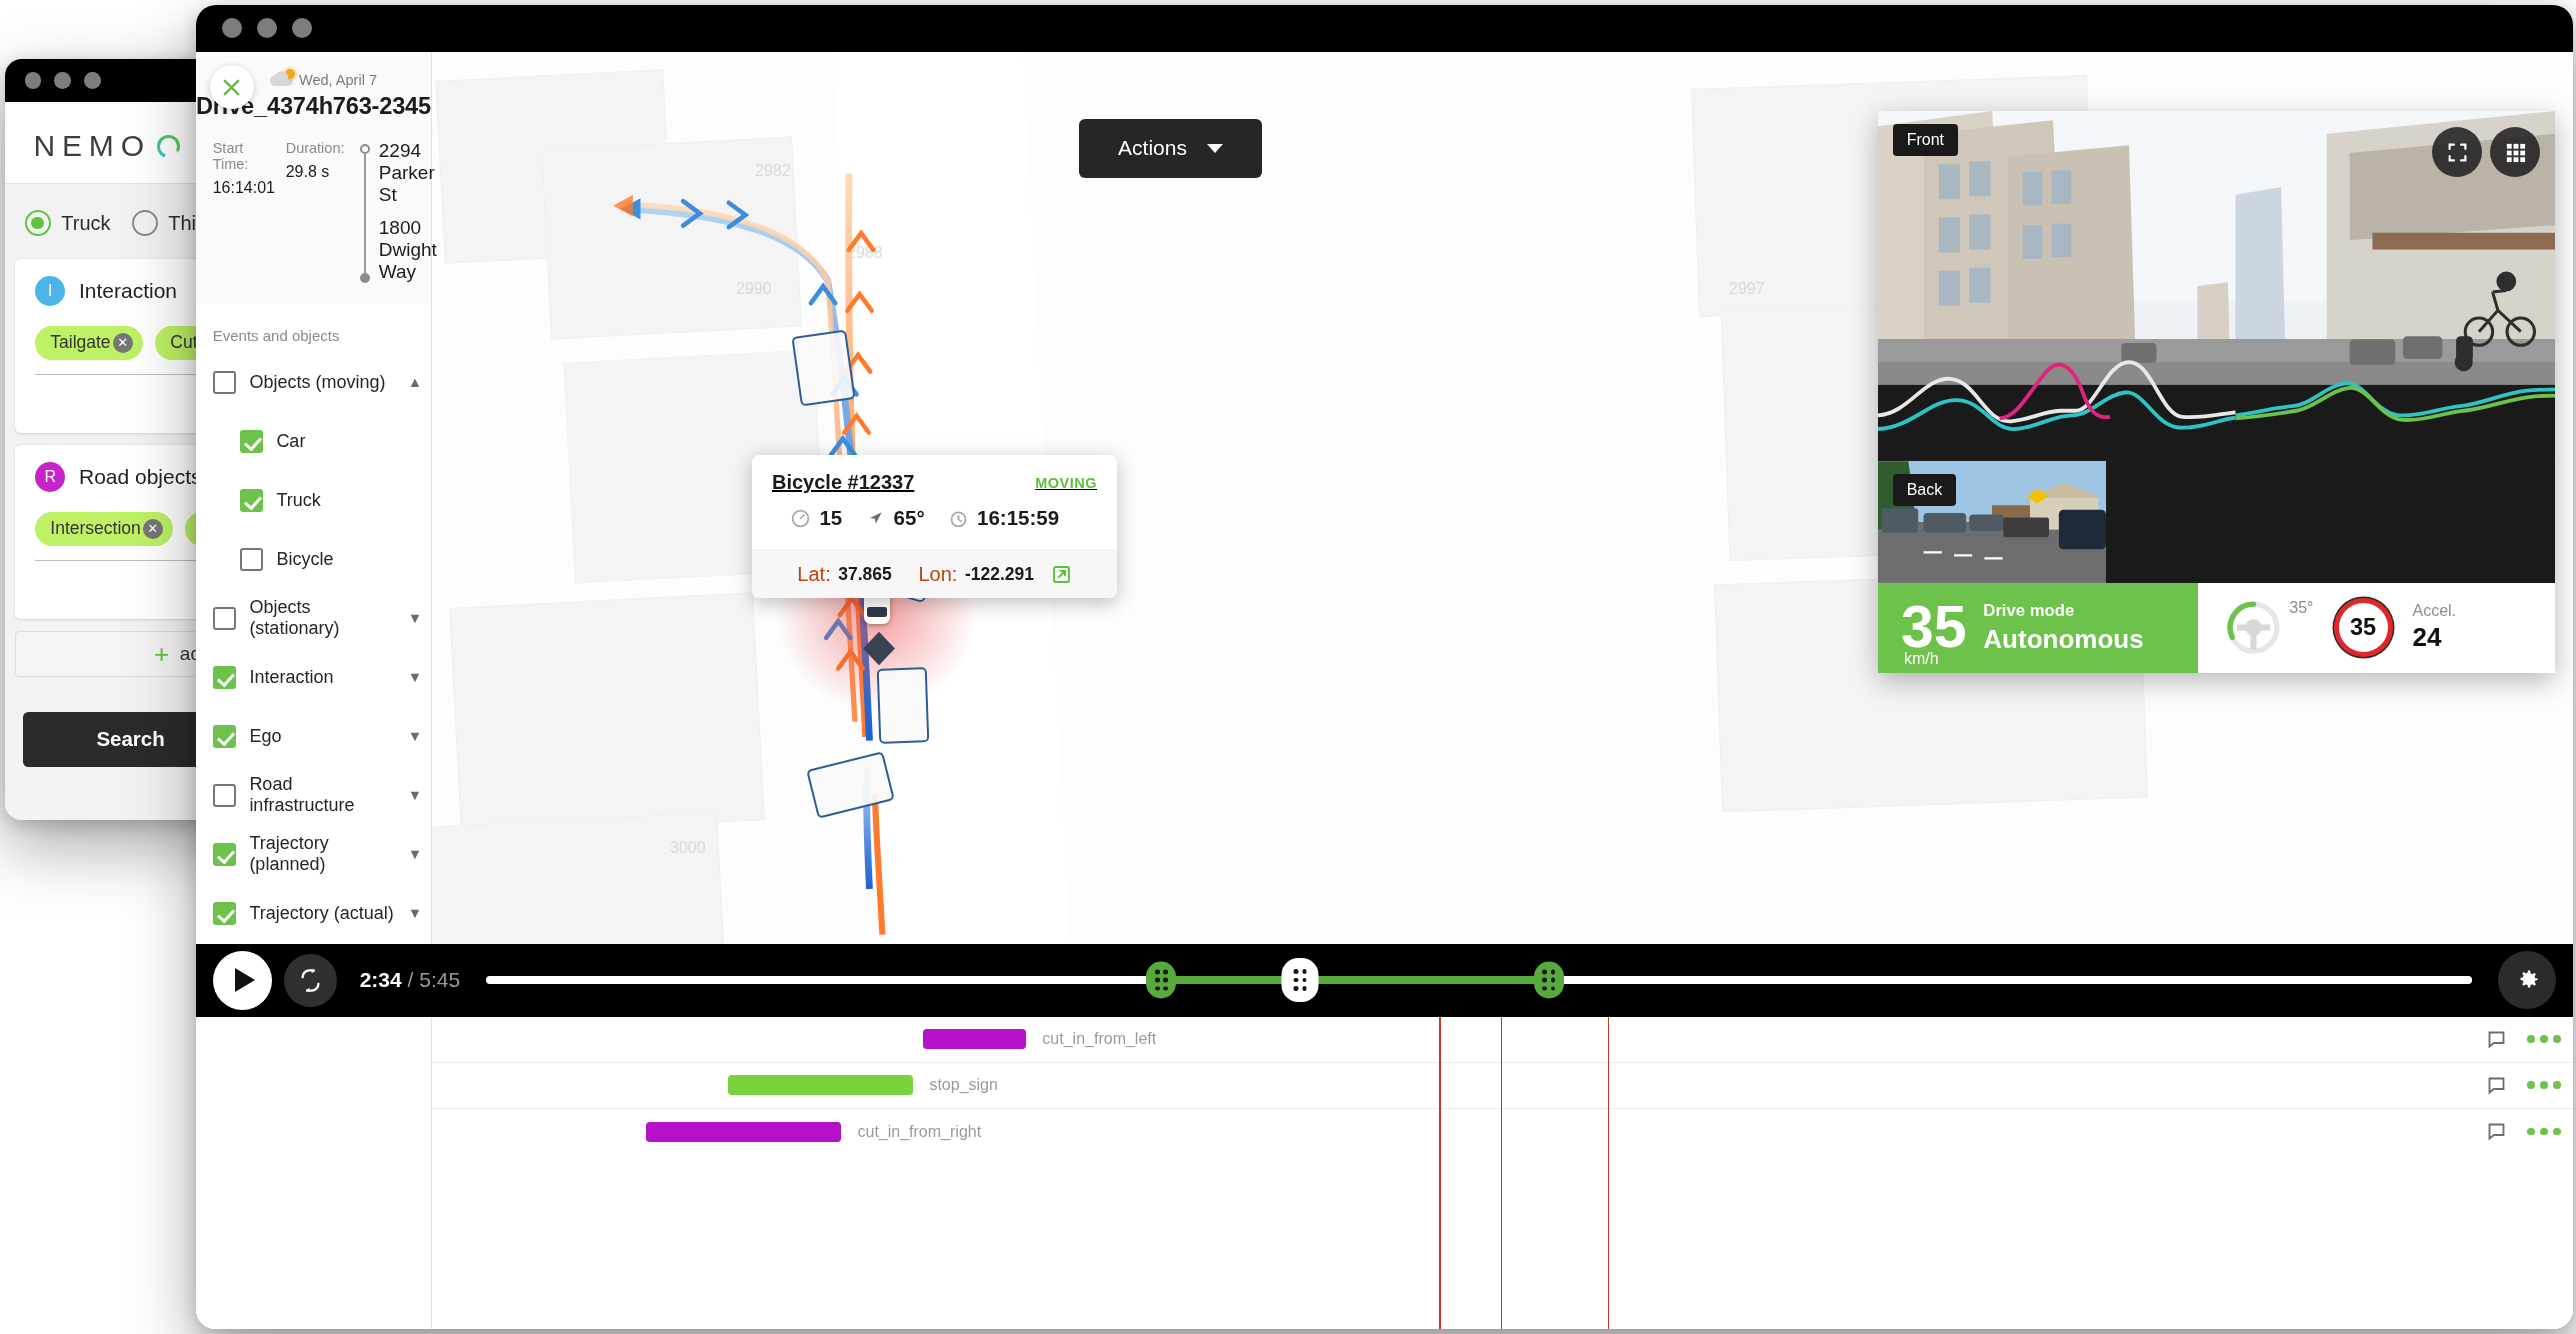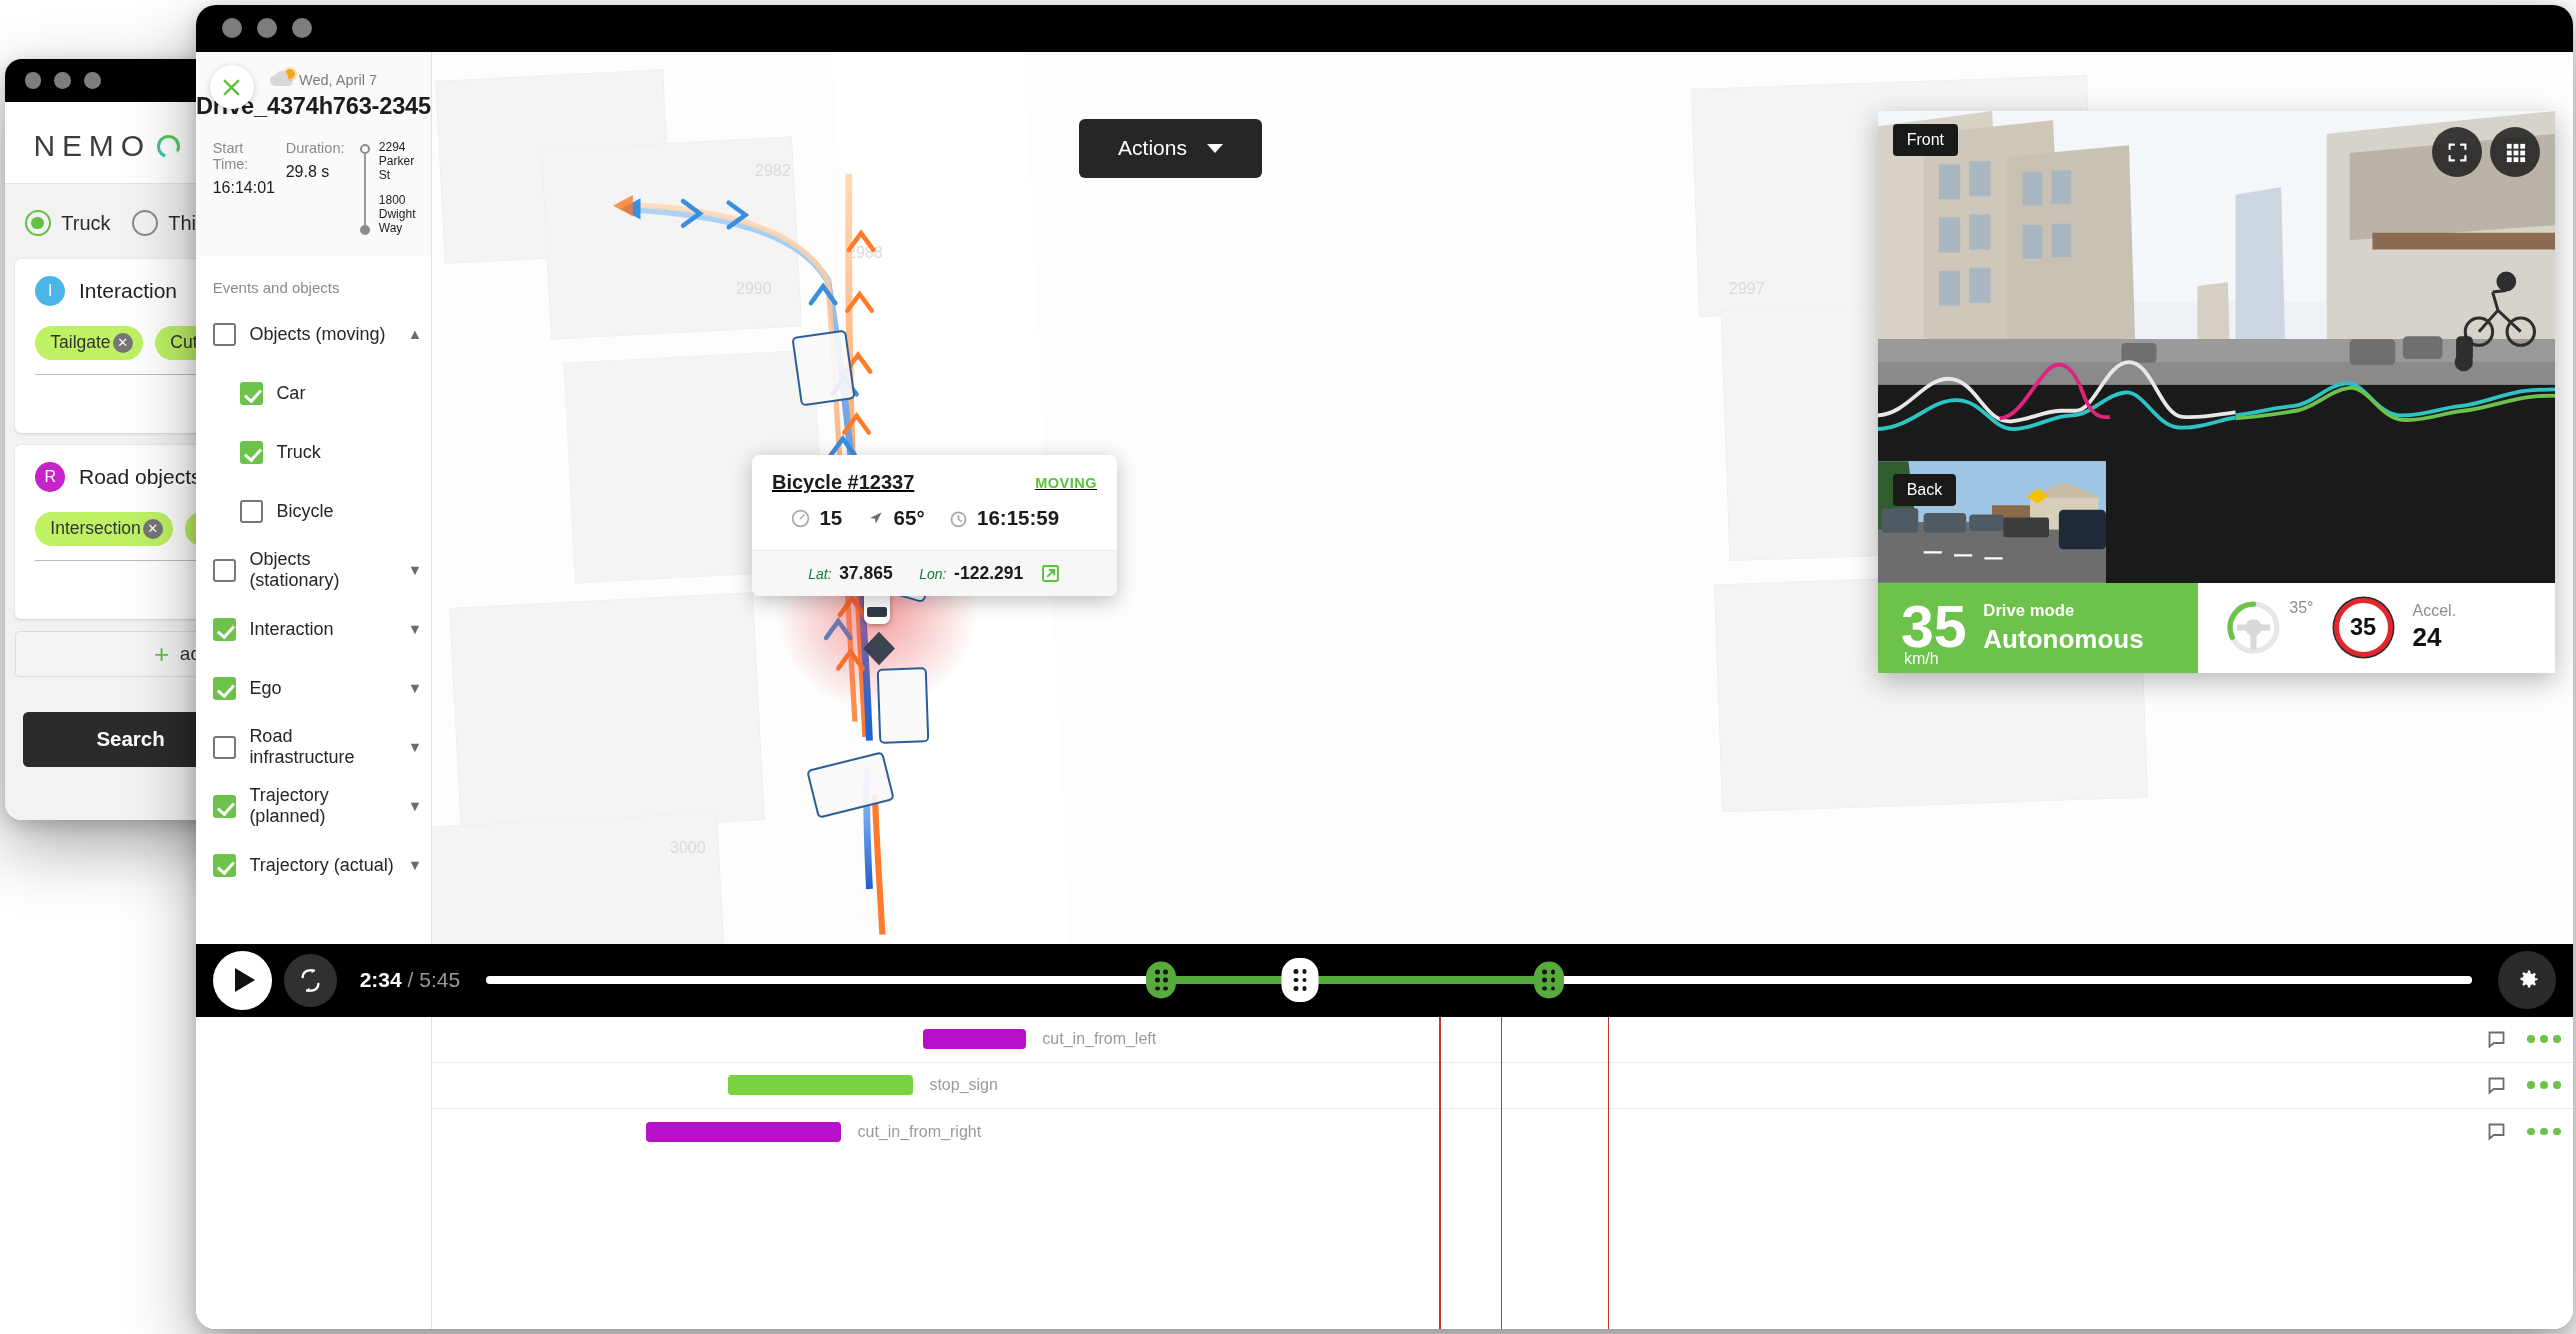--- a/index.html
+++ b/index.html
@@ -69,21 +69,21 @@
   .sun{ position:absolute; right:-1.5px; top:-3.8px; width:10px;height:10px;border-radius:50%;background:#f5a623; box-shadow:0 0 0 2.3px rgba(245,166,35,.25);}
   .drive-title{ text-align:center; font-size:23.6px; font-weight:bold; color:#1c1c1c; margin-top:5.3px; letter-spacing:-0.2px;}
   .meta{ display:flex; margin-top:20px; padding:0 9px 0 16.7px; gap:10.7px; }
   .meta-col .k{ font-size:14.5px;color:#8b8b8b; }
   .meta-col .v{ font-size:16px;color:#1c1c1c; margin-top:7.6px;}
   .route{ display:flex; gap:9px; margin-left:4.6px;}
   .route-line{ width:13.7px; display:flex; flex-direction:column; align-items:center; padding-top:4.6px;}
   .rnode{ width:10px;height:10px;border-radius:50%;border:2.3px solid #8b8b8b;background:#fff;}
   .rbar{ width:2.3px;flex:1;background:#9a9a9a;min-height:16.7px;}
   .rnode.fill{ background:#8b8b8b; border-color:#8b8b8b;}
-  .route-txt div{ font-size:12px;color:#1c1c1c;}
+  .route-txt div{ font-size:19px;color:#1c1c1c;}
   .route-txt div+div{ margin-top:10.7px;}
   .eo-label{ font-size:15px;color:#8b8b8b;padding:23px 0 9px 16.7px;}
   .tree{ padding:0 9px 0 16.7px; }
   .trow{ display:flex; align-items:center; gap:13.7px; height:59px; }
   .trow.child{ padding-left:27px; }
   .cb{ width:23px;height:23px;border:2.3px solid #777;border-radius:3px;background:#fff;flex:0 0 auto;}
   .cb.on{ background:#6cc24a;border-color:#6cc24a; position:relative;}
   .cb.on:after{content:"";position:absolute;left:6.8px;top:2.3px;width:6.8px;height:13px;border:solid #fff;border-width:0 3px 3px 0;transform:rotate(42deg);}
   .tlabel{ font-size:18px;color:#262626; flex:1;}
   .chev{ color:#6b6b6b; font-size:14.5px; }
@@ -99,21 +99,21 @@
   .egocar:after{content:"";position:absolute;left:3px;bottom:6.8px;right:3px;height:10px;background:#2f3a4a;border-radius:2.3px;}
   .glow{ position:absolute;border-radius:50%;background:radial-gradient(circle,rgba(232,60,60,.5) 0%,rgba(232,60,60,.18) 45%,rgba(232,60,60,0) 70%);}
   .objbox{ position:absolute;border:2.3px solid #2c5d97;border-radius:5.3px;background:rgba(250,250,250,.9);}
   .tooltip{ position:absolute; background:#fff; border-radius:7.6px; box-shadow:0 4.6px 20px rgba(0,0,0,.25); width:365px; z-index:5;}
   .tt-r1{ display:flex;align-items:center;justify-content:space-between;padding:16.7px 20px 4.6px;text-decoration:underline;}
   .tt-title{ font-size:20px;font-weight:bold;color:#1b1b1b;}
   .tt-state{ font-size:14.5px;font-weight:bold;color:#5cc13c;letter-spacing:0.5px;}
   .tt-r2{ display:flex;align-items:center;gap:23px;padding:7.6px 20px 20px 38px;}
   .tt-m{ display:flex;align-items:center;gap:8.4px;font-size:20.5px;font-weight:bold;color:#1b1b1b;}
   .tt-r3{ background:#f7f7f7;border-top:0.8px solid #ededed;border-radius:0 0 7.6px 7.6px;display:flex;align-items:center;gap:7.6px;padding:12px 20px;justify-content:center;}
-  .tt-r3 .k{font-size:14px;color:#15803d;font-style:italic;} .tt-r3 .v{font-size:17.5px;font-weight:bold;color:#1b1b1b;}
+  .tt-r3 .k{font-size:20px;color:#c2410c;} .tt-r3 .v{font-size:17.5px;font-weight:bold;color:#1b1b1b;}
   .actions-btn{ position:absolute; left:883px; top:67px; background:#262626;color:#fff;border-radius:6px;
                 width:183px;height:59px;display:flex;align-items:center;justify-content:center;gap:20px;font-size:21px;z-index:5;}
   .caret{ width:0;height:0;border-left:8.4px solid transparent;border-right:8.4px solid transparent;border-top:9px solid #fff;}
 
   
   .videopanel{ position:absolute; right:18px; top:59px; width:677px; z-index:5; box-shadow:0 7.6px 26px rgba(0,0,0,.28);}
   .vfront{ position:relative; height:350px; overflow:hidden; background:#cfd8e0;}
   .vtag{ position:absolute; left:15px; top:13.7px; background:#1a1a1a;color:#fff;font-size:16px;padding:6.8px 13.7px;border-radius:3.8px;z-index:3;}
   .vbtn{ position:absolute; top:16.7px; width:50px;height:50px;border-radius:50%;background:rgba(30,30,30,.86);display:flex;align-items:center;justify-content:center;z-index:3;}
   .vrow2{ display:flex; height:122px; background:#1a1a1a;}

